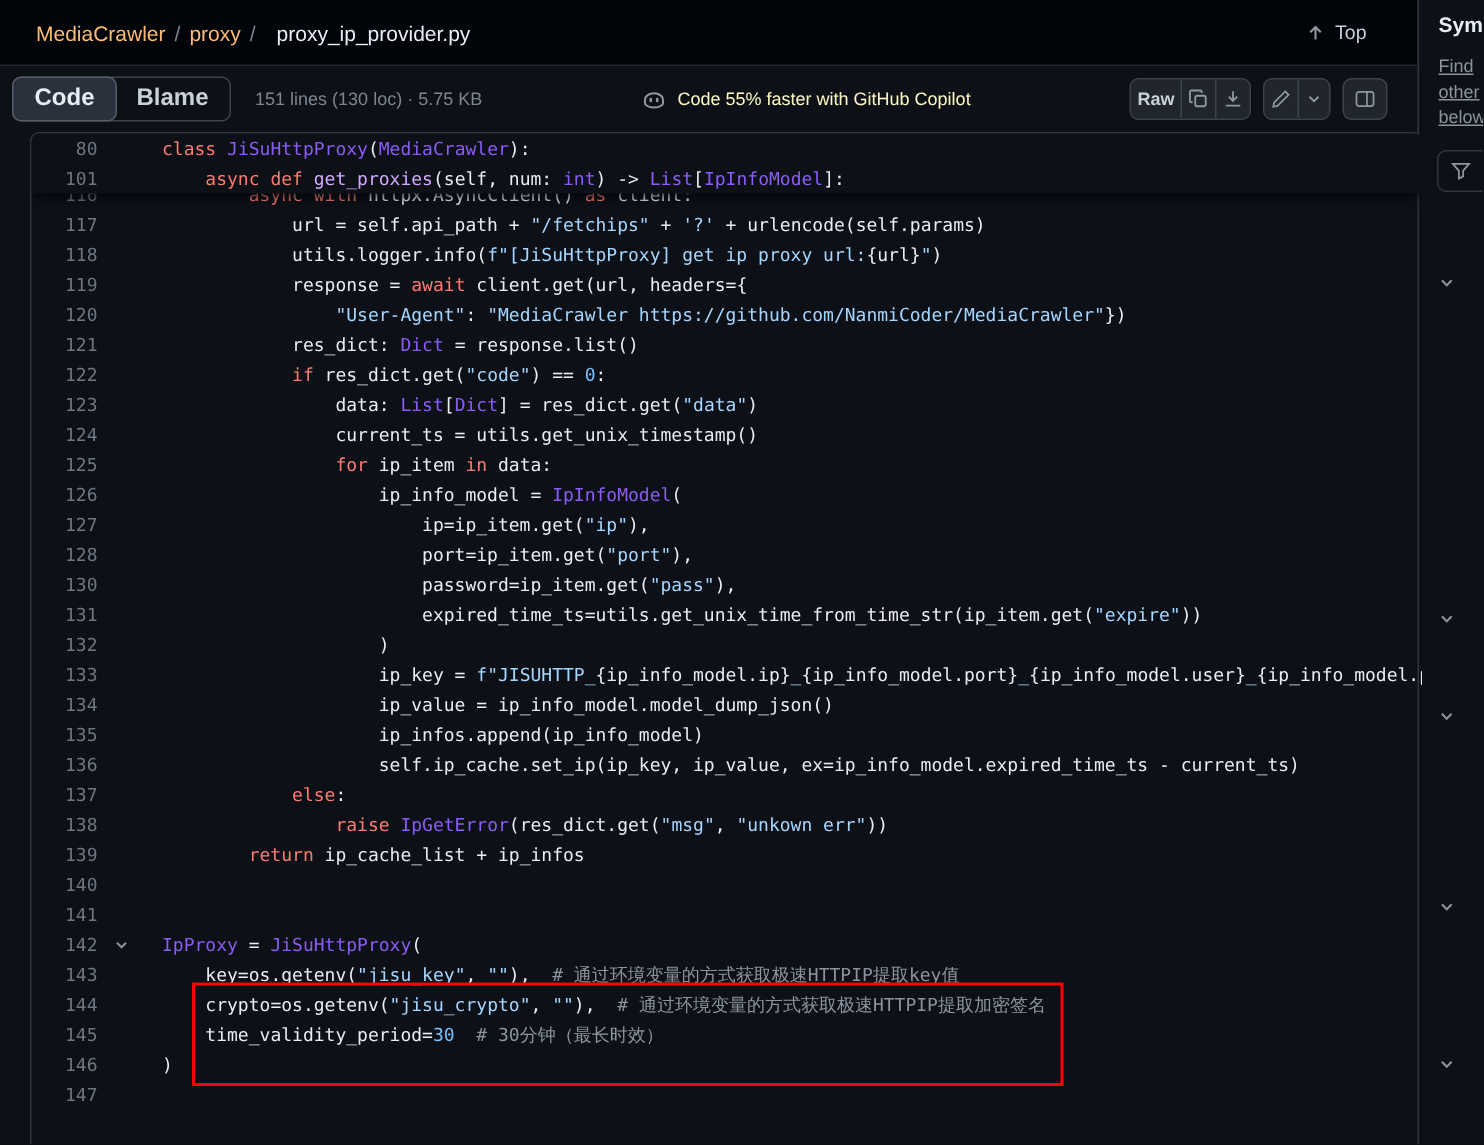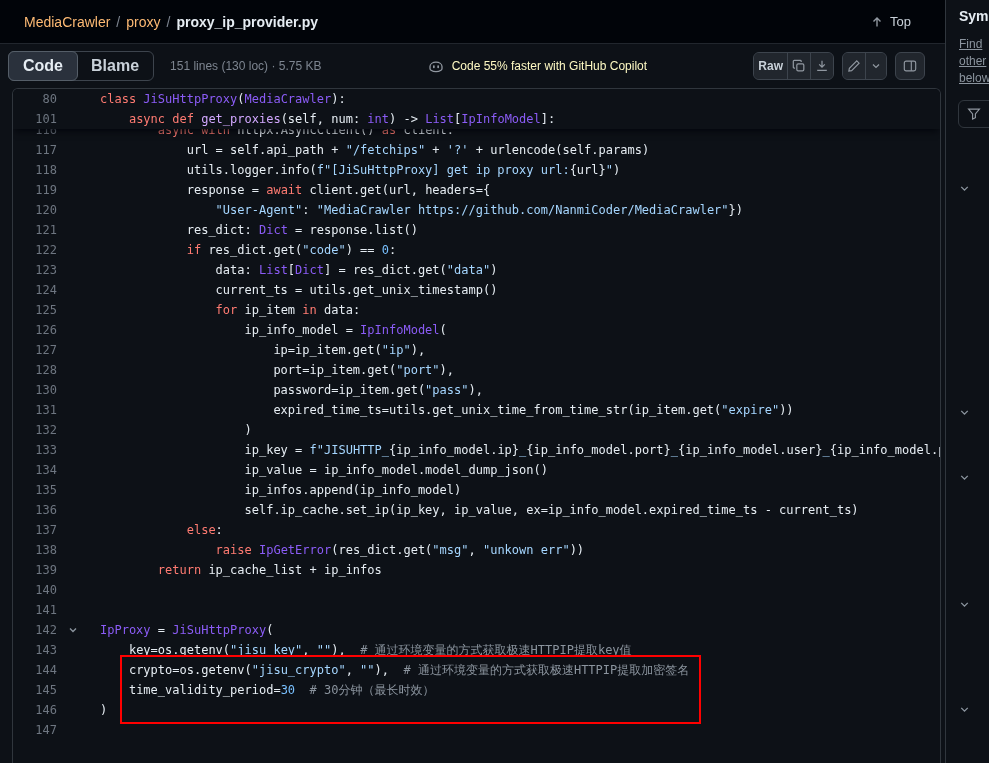--- a/index.html
+++ b/index.html
@@ -6,40 +6,40 @@
   .screen{position:relative;width:989px;height:763px;overflow:hidden;background:#0d1117;
           font-family:"Liberation Sans",sans-serif;color:#e6edf3;}
   
   .main{position:absolute;left:0;top:0;width:945px;height:763px;}
   
   .top-header{height:44px;background:#010409;border-bottom:1px solid #21262d;
               display:flex;align-items:center;justify-content:space-between;padding:0 24px 0 24px;box-sizing:border-box;}
   .breadcrumb{font-size:14px;display:flex;gap:6px;align-items:center;white-space:nowrap;}
   .bc-link{color:#fdba74;text-decoration:none;cursor:pointer;}
   .bc-sep{color:#7d8590;}
-  .bc-file{color:#e6edf3;font-weight:700;}
+  .bc-file{color:#e6edf3;font-weight:400;margin-left:8px;}
   .top-btn{display:flex;align-items:center;gap:6px;height:28px;padding:0 10px;border-radius:6px;
            font-size:13px;color:#c9d1d9;cursor:pointer;background:transparent;border:none;}
   
   .toolbar{height:44px;display:flex;align-items:center;padding:0 20px 0 8px;box-sizing:border-box;gap:16px;}
   .seg-control{display:flex;border:1px solid #3d444d;border-radius:6px;height:30px;box-sizing:border-box;align-items:stretch;}
   .seg{font-size:16px;font-weight:600;color:#c9d1d9;padding:0 14px;display:flex;align-items:center;cursor:pointer;border-radius:6px;}
   .seg.active{background:#2a313c;border:1px solid #555e68;margin:-1px;color:#e6edf3;}
   .file-info{font-size:12px;color:#7d8590;white-space:nowrap;}
   .copilot{display:flex;align-items:center;gap:8px;font-size:12px;color:#fef9c3;margin-left:auto;margin-right:auto;cursor:pointer;white-space:nowrap;}
   .right-tools{display:flex;align-items:center;gap:8px;}
   .btn-group{display:flex;border:1px solid #3d444d;border-radius:6px;overflow:hidden;height:28px;box-sizing:border-box;background:#21262d;}
   .gbtn{display:flex;align-items:center;justify-content:center;padding:0 4px;font-size:12px;font-weight:600;
         color:#c9d1d9;cursor:pointer;background:#21262d;border:none;border-left:1px solid #3d444d;height:100%;box-sizing:border-box;}
   .gbtn:first-child{border-left:none;}
   .icon-btn{width:30px;height:28px;display:flex;align-items:center;justify-content:center;background:#21262d;
             border:1px solid #3d444d;border-radius:6px;cursor:pointer;box-sizing:border-box;}
   svg{display:block;}
   
-  .code-box{position:absolute;left:12px;top:88px;width:929px;height:675px;box-sizing:border-box;
+  .code-box{position:absolute;left:20px;top:88px;width:929px;height:675px;box-sizing:border-box;
             border:1px solid #30363d;border-bottom:none;border-radius:6px 6px 0 0;overflow:hidden;background:#0d1117;}
   .code-area{font-family:"DejaVu Sans Mono","Liberation Mono",monospace;font-size:12px;line-height:20px;}
   .sticky-ctx{position:relative;z-index:3;background:#0d1117;box-shadow:0 4px 7px -2px rgba(1,4,9,0.85);}
   .rows{position:relative;z-index:1;margin-top:-9px;}
   .row{display:flex;height:20px;overflow:hidden;white-space:pre;}
   .ln{flex:none;width:44px;text-align:right;color:#6e7681;cursor:pointer;}
   .fold{flex:none;width:28px;display:flex;align-items:center;justify-content:flex-end;padding-right:6px;box-sizing:border-box;}
   .src{flex:1;padding-left:15px;white-space:pre;overflow:hidden;}
   .tok-k{color:#ff7b72;} .tok-t{color:#8b5cf6;} .tok-f{color:#d2a8ff;} .tok-s{color:#a5d6ff;}
   .tok-n{color:#79c0ff;} .tok-c{color:#8b949e;} .tok-p{color:#e6edf3;}

